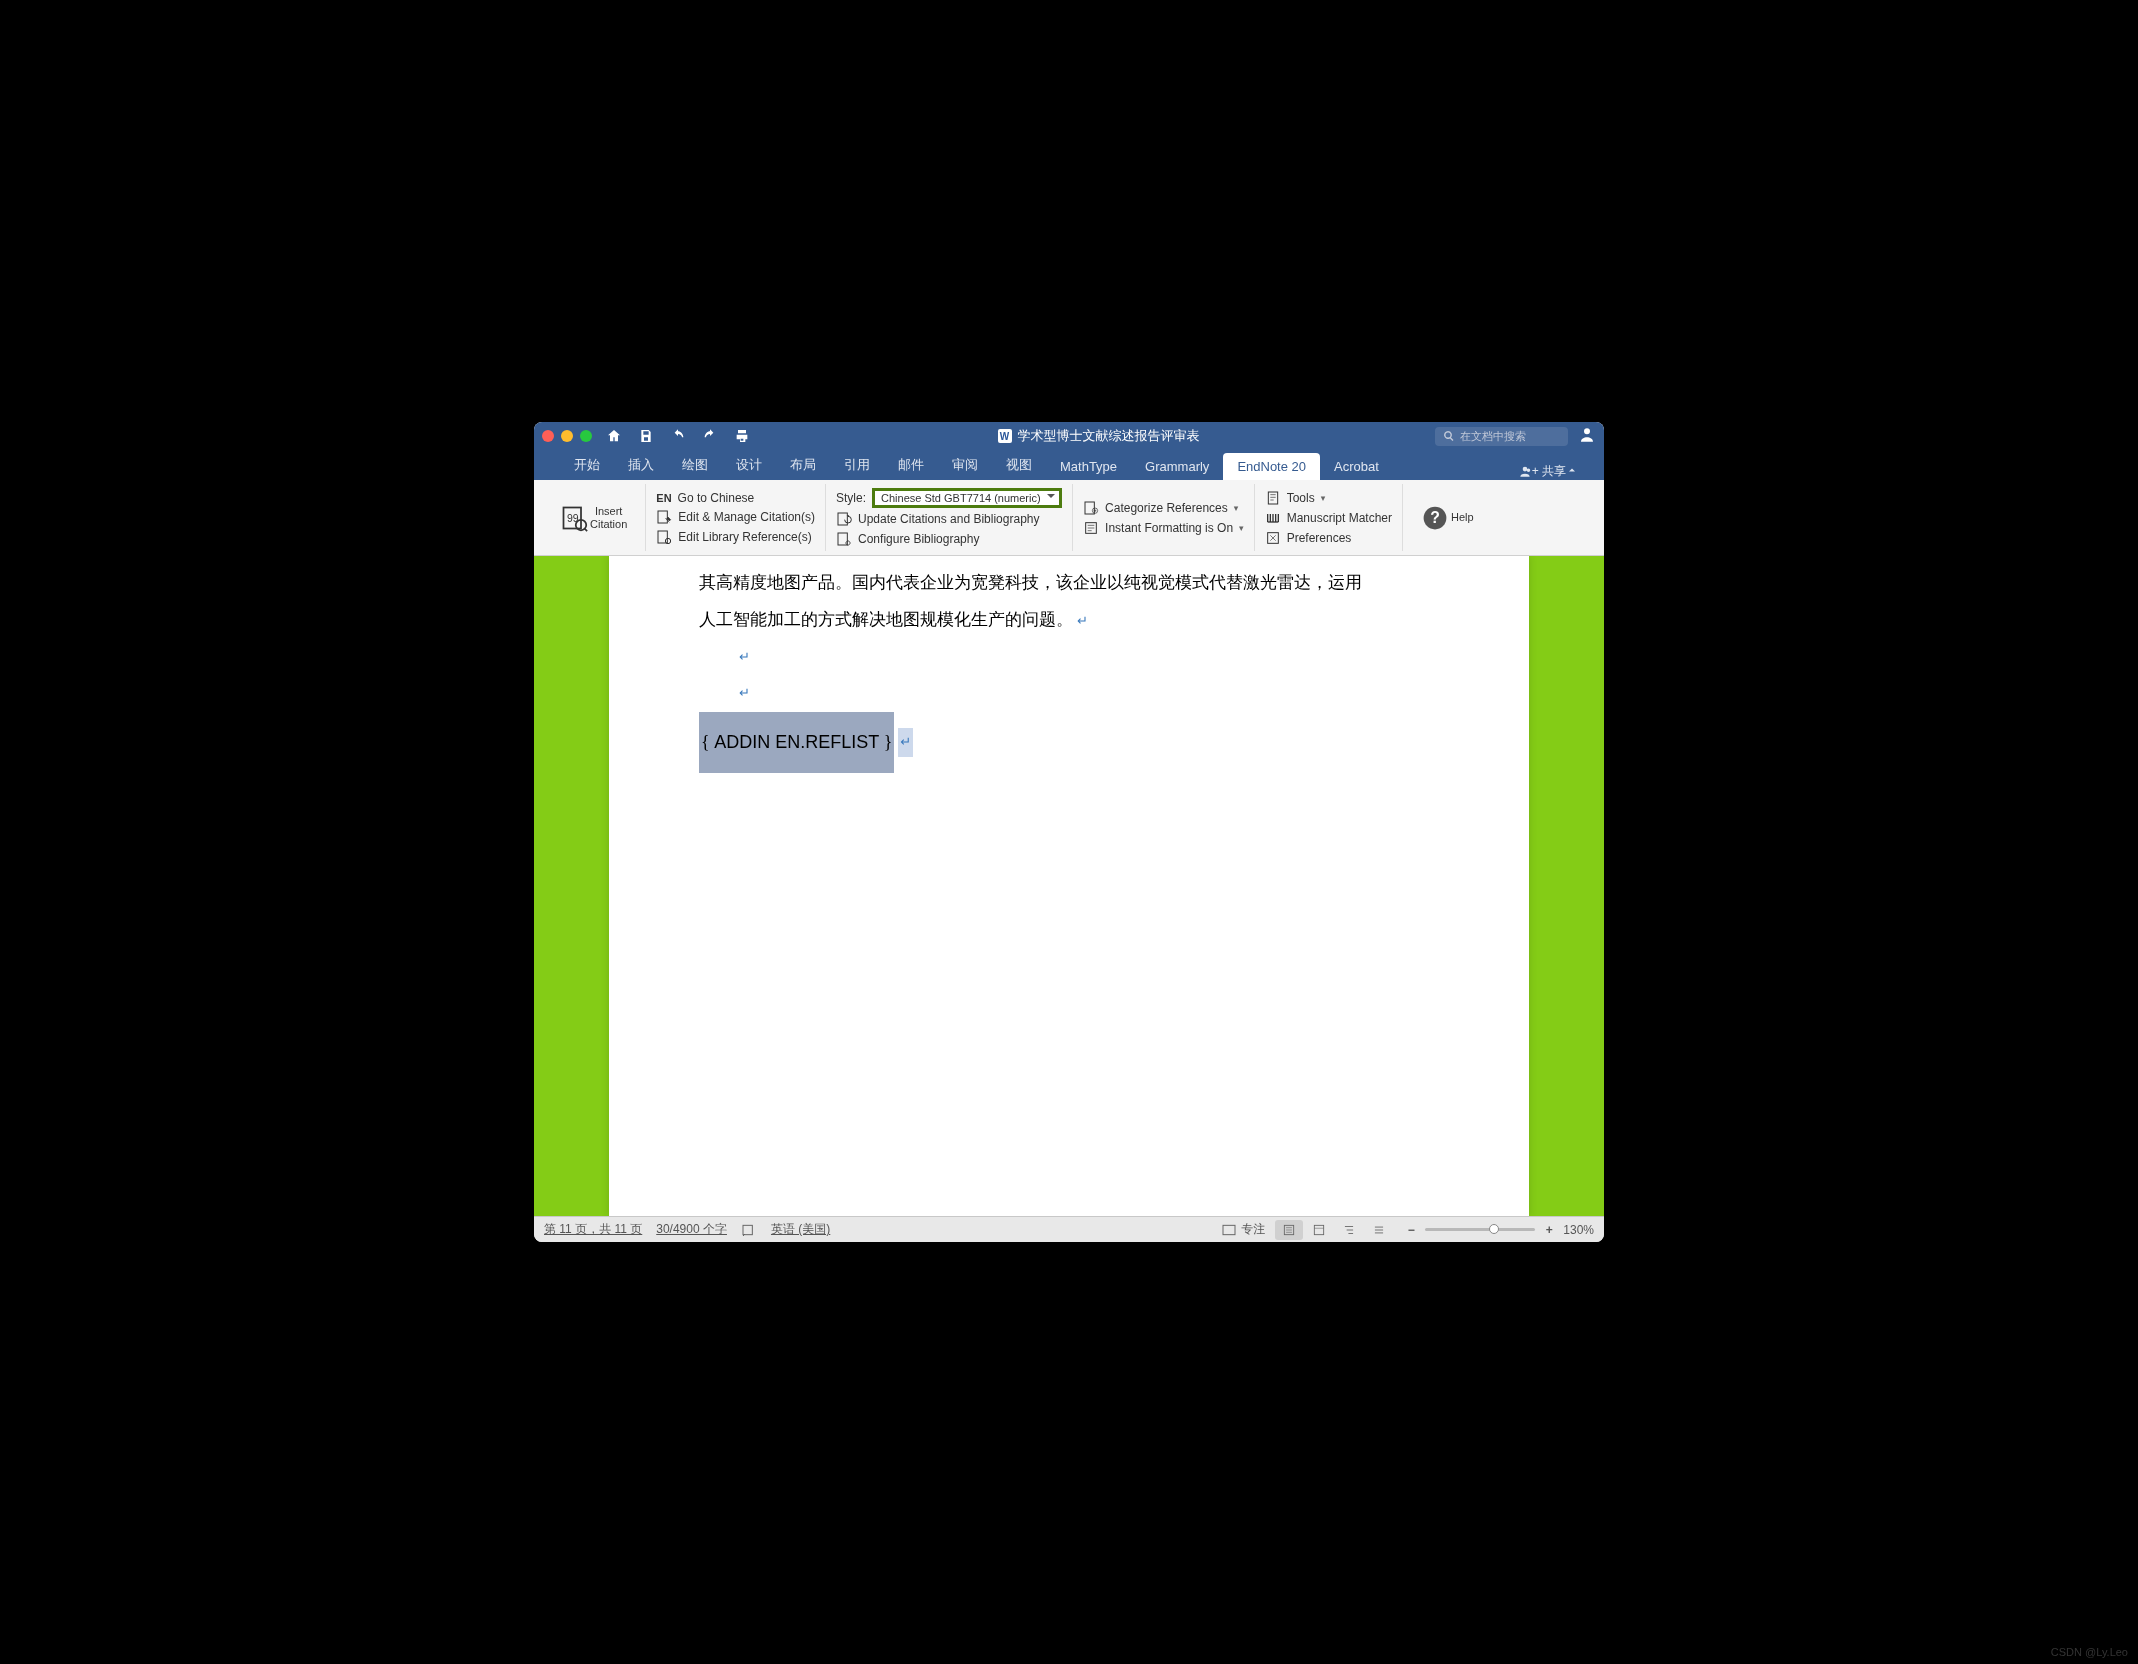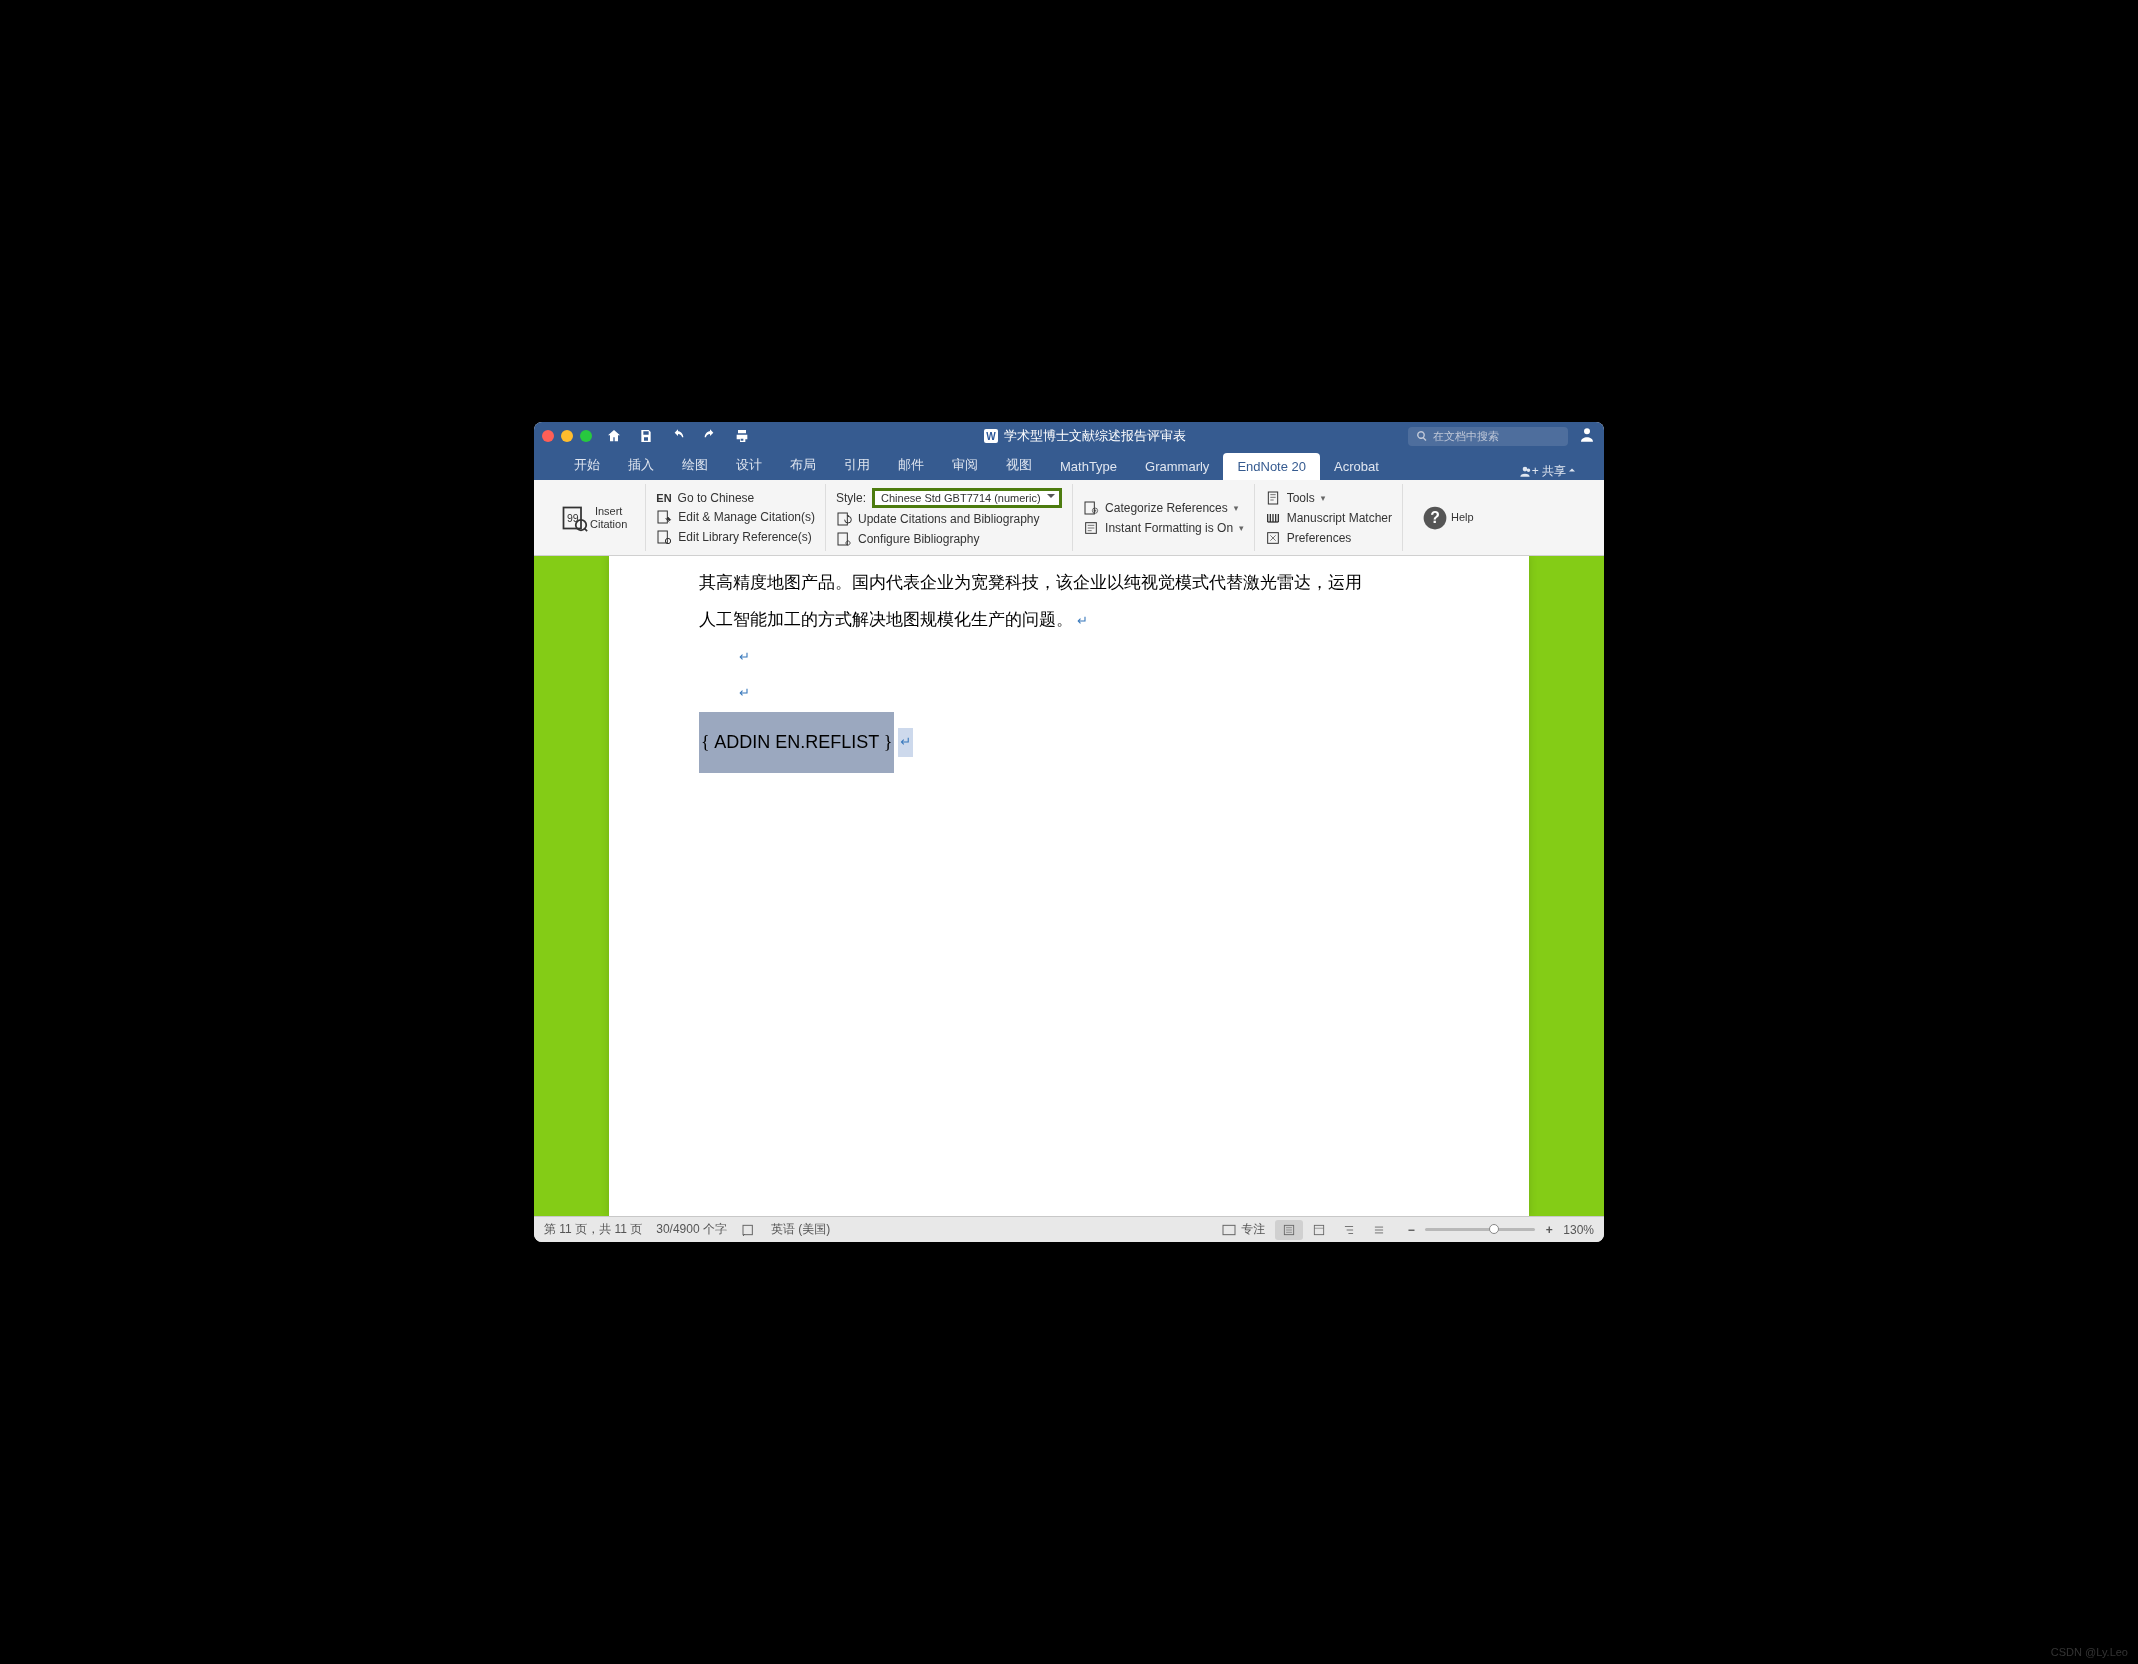--- a/index.html
+++ b/index.html
@@ -8,21 +8,21 @@
 
 .titlebar { background: #365b90; height: 28px; display: flex; align-items: center; padding: 0 8px; color: #fff; font-size: 12px; }
 .traffic { display: flex; gap: 7px; margin-right: 14px; }
 .dot { width: 12px; height: 12px; border-radius: 50%; }
 .red { background: #ff5f56; } .yellow { background: #ffbd2e; } .green { background: #27c93f; }
 .t-icons { display: flex; gap: 16px; align-items: center; margin-right: 12px; }
 .t-icons svg { width: 16px; height: 16px; fill: #fff; }
 .t-ico { display: flex; align-items: center; }
 .title-center { flex: 1; display: flex; align-items: center; justify-content: center; gap: 6px; font-size: 13px; }
 .title-center .wicon { width: 14px; height: 14px; background: #fff; color: #2b579a; font-size: 10px; font-weight: bold; display: flex; align-items: center; justify-content: center; border-radius: 2px; }
-.search-box { background: rgba(255,255,255,0.12); border-radius: 4px; padding: 2px 8px; display: flex; align-items: center; gap: 5px; width: 160px; font-size: 11px; color: #c0c8d8; margin-right: 10px; }
+.search-box { background: rgba(255,255,255,0.12); border-radius: 4px; padding: 2px 8px; display: flex; align-items: center; gap: 5px; width: 133px; font-size: 11px; color: #c0c8d8; margin-right: 10px; }
 .search-box svg { width: 12px; height: 12px; fill: #c0c8d8; }
 .user-ico svg { width: 18px; height: 18px; fill: #fff; }
 
 .ribbon-tabs { background: #365b90; height: 30px; display: flex; align-items: flex-end; padding: 0 26px; color: #e0e6f0; font-size: 13px; gap: 0; }
 .rtab { padding: 6px 14px; cursor: pointer; white-space: nowrap; }
 .rtab.active { background: #ffffff; color: #365b90; font-weight: 500; border-radius: 4px 4px 0 0; }
 .ribbon-right { margin-left: auto; display: flex; align-items: center; font-size: 12px; }
 .share svg { width: 14px; height: 14px; fill: #e0e6f0; vertical-align: middle; }
 .chev svg { width: 12px; height: 12px; fill: #e0e6f0; }
 
@@ -41,21 +41,21 @@
 .doc-area { background: #84cc16; height: 660px; display: flex; justify-content: center; overflow: hidden; position: relative; }
 .page { background: #fff; width: 920px; min-height: 100%; padding: 8px 60px 40px 90px; box-shadow: 0 0 8px rgba(0,0,0,0.15); font-family: "Songti SC", "SimSun", serif; font-size: 17px; line-height: 2.2; color: #000; }
 .page p { text-align: justify; }
 .ret { color: #3a7abd; font-family: Arial; font-size: 13px; margin-left: 4px; }
 .empty-line { margin-left: 40px; color: #3a7abd; font-size: 13px; line-height: 2.8; }
 .field-code { background: #9ba8bf; display: inline-block; padding: 11px 2px; font-family: "Times New Roman", serif; font-size: 18px; color: #000; }
 .field-wrap { display: inline-flex; align-items: center; }
 .fc-after { background: #cdd9ec; padding: 0 2px; }
 
 .statusbar { background: #e8e8e8; border-top: 1px solid #c8c8c8; height: 26px; display: flex; align-items: center; padding: 0 10px; font-size: 12px; color: #555; gap: 14px; }
-.sb-left { display: flex; gap: 14px; align-items: center; }
+.sb-left { display: flex; gap: 14px; align-items: center; text-decoration: underline; }
 .sb-right { margin-left: auto; display: flex; align-items: center; gap: 10px; }
 .sb-ico { display: flex; align-items: center; }
 .sb-ico svg { width: 16px; height: 16px; fill: #666; }
 .view-btns { display: flex; gap: 2px; }
 .view-btn { width: 28px; height: 20px; display: flex; align-items: center; justify-content: center; border-radius: 3px; }
 .view-btn.active { background: #d0d0d0; }
 .view-btn svg { width: 16px; height: 14px; fill: #666; stroke: #666; }
 .zoom { display: flex; align-items: center; gap: 6px; }
 .zoom-track { width: 110px; height: 3px; background: #b8b8b8; position: relative; border-radius: 2px; }
 .zoom-thumb { position: absolute; width: 10px; height: 10px; background: #fff; border: 1px solid #888; border-radius: 50%; top: -4px; left: 58%; }

